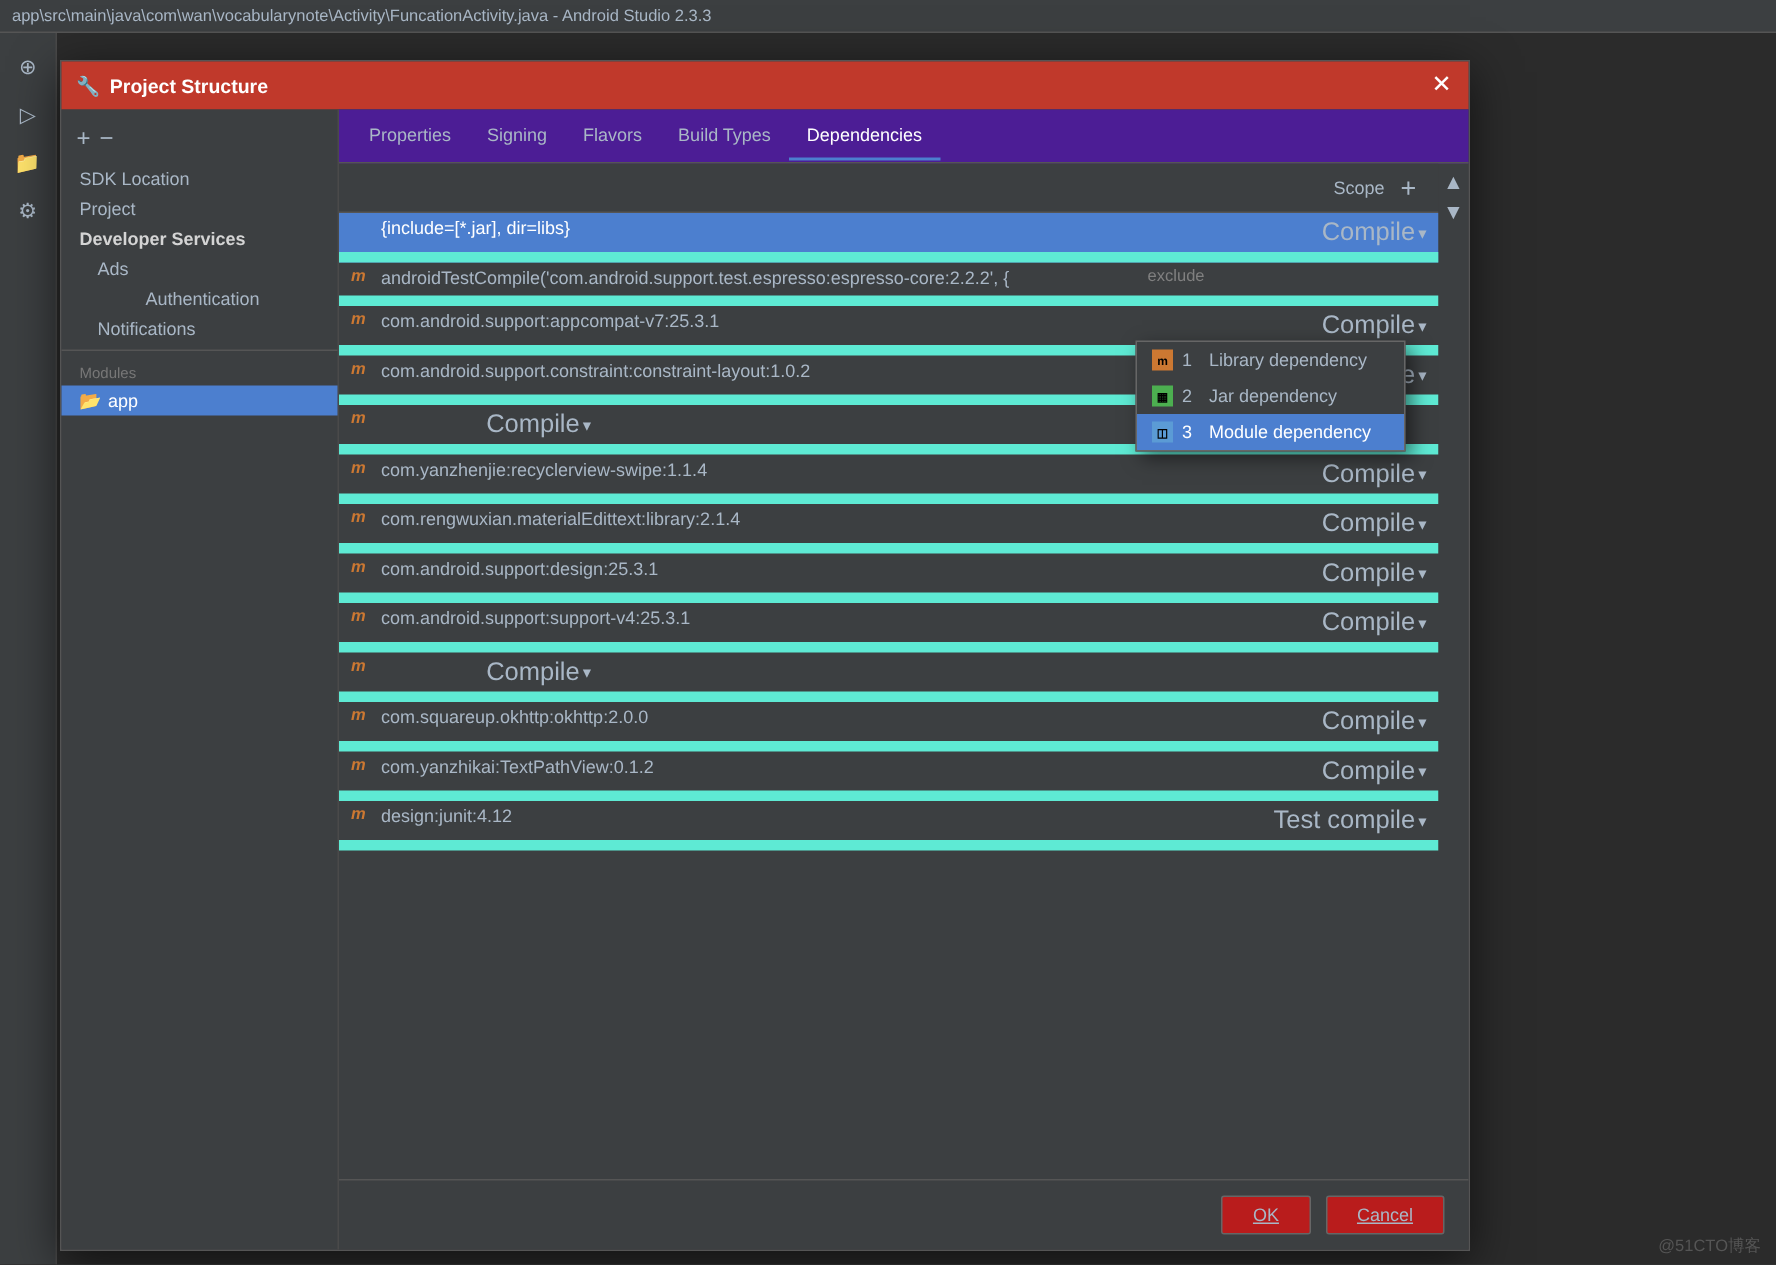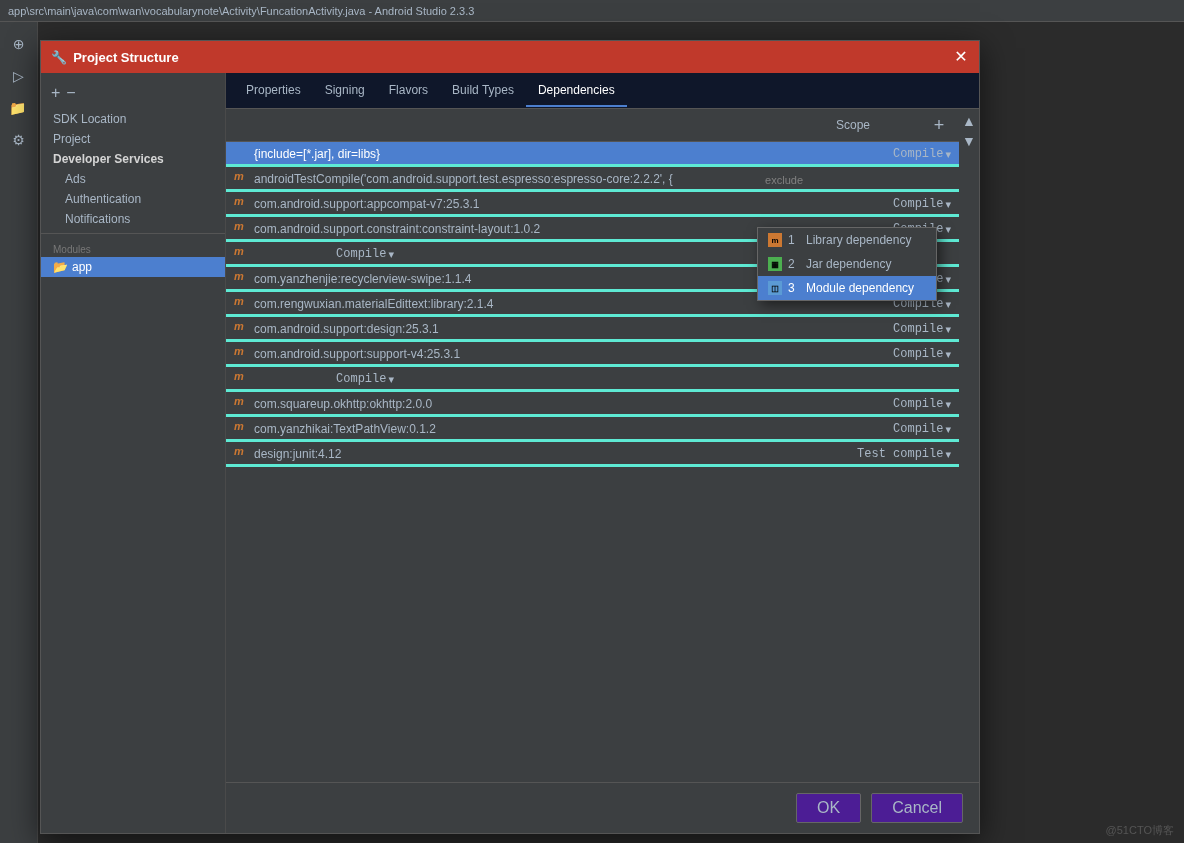--- a/index.html
+++ b/index.html
@@ -150,21 +150,21 @@
       flex: 1;
       display: flex;
       flex-direction: column;
       background: #3c3f41;
     }
 
     
     .tabs-bar {
       display: flex;
       align-items: center;
-      background: #0f172a;
+      background: #4c1d95;
       border-bottom: 1px solid #555;
       padding: 0 8px;
       height: 36px;
     }
 
     .tab {
       padding: 8px 12px;
       cursor: pointer;
       color: #a9b7c6;
       font-size: 12px;
@@ -195,42 +195,42 @@
       color: #a9b7c6;
       font-size: 12px;
     }
 
     .table-header-name {
       flex: 1;
     }
 
     .table-header-scope {
       width: 140px;
-      text-align: center;
+      text-align: right;
     }
 
     .table-add-btn {
       width: 24px;
       height: 24px;
       background: transparent;
       border: none;
       color: #a9b7c6;
       font-size: 18px;
       cursor: pointer;
       display: flex;
       align-items: center;
       justify-content: center;
       margin-left: 4px;
     }
 
     .table-row {
       display: flex;
-      align-items: flex-end;
+      align-items: flex-start;
       padding: 3px 8px;
-      border-bottom: 3px solid #5eead4;
+      border-bottom: 7px solid #5eead4;
       min-height: 24px;
     }
 
     .table-row.selected {
       background: #4c7fcf;
       color: #fff;
     }
 
     .row-icon {
       width: 16px;
@@ -261,23 +261,22 @@
 
     .row-scope {
       width: 140px;
       display: flex;
       align-items: center;
       justify-content: flex-end;
       gap: 2px;
     }
 
     .scope-text {
-      font-size: 12px;
-      color: #a9b7c6;
-      font-family: Liberation Mono, monospace;
+      font-size: 17px;
+      color: #a9b7c6;
     }
 
     .scope-dropdown {
       background: transparent;
       border: none;
       color: #a9b7c6;
       font-size: 11px;
       cursor: pointer;
     }
 
@@ -296,25 +295,26 @@
       justify-content: flex-end;
       padding: 10px 16px;
       gap: 10px;
       border-top: 1px solid #555;
       background: #3c3f41;
     }
 
     .footer-btn {
       padding: 5px 20px;
       border: 1px solid #666;
-      background: #4c1d95;
-      color: #a9b7c6;
-      font-size: 16px;
+      background: #b91c1c;
+      color: #a9b7c6;
+      font-size: 12px;
       cursor: pointer;
       border-radius: 2px;
+      text-decoration: underline;
     }
 
     
     .dropdown-popup {
       position: absolute;
       right: 22px;
       top: 118px;
       background: #3c3f41;
       border: 1px solid #666;
       box-shadow: 4px 4px 12px rgba(0,0,0,0.5);
@@ -457,21 +457,21 @@
         </div>
         <div class="sidebar-item">
           <span>Project</span>
         </div>
         <div class="sidebar-item sidebar-item-bold">
           <span>Developer Services</span>
         </div>
         <div class="sidebar-item" style="padding-left: 24px;">
           <span>Ads</span>
         </div>
-        <div class="sidebar-item" style="padding-left: 24px;">
+        <div class="sidebar-item" style="padding-left: 24px; margin-left: 32px;">
           <span>Authentication</span>
         </div>
         <div class="sidebar-item" style="padding-left: 24px;">
           <span>Notifications</span>
         </div>
 
         <hr class="divider-line">
         <div class="sidebar-section-label">Modules</div>
         <div class="sidebar-item selected">
           <span class="sidebar-item-with-icon">

